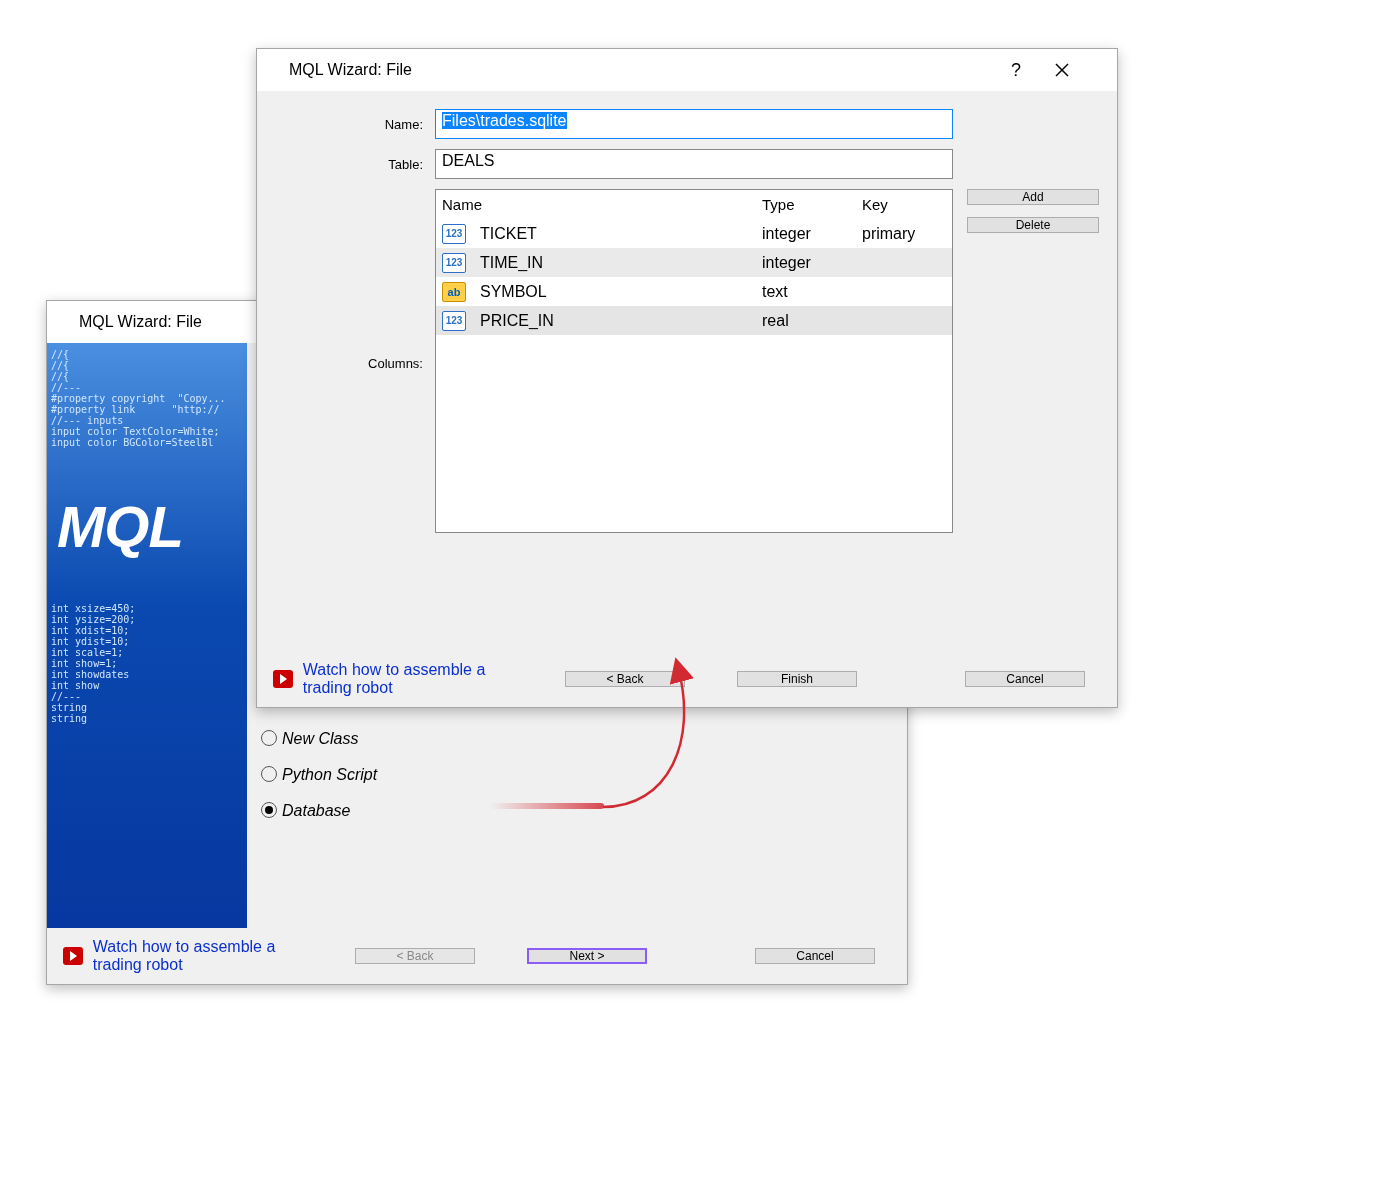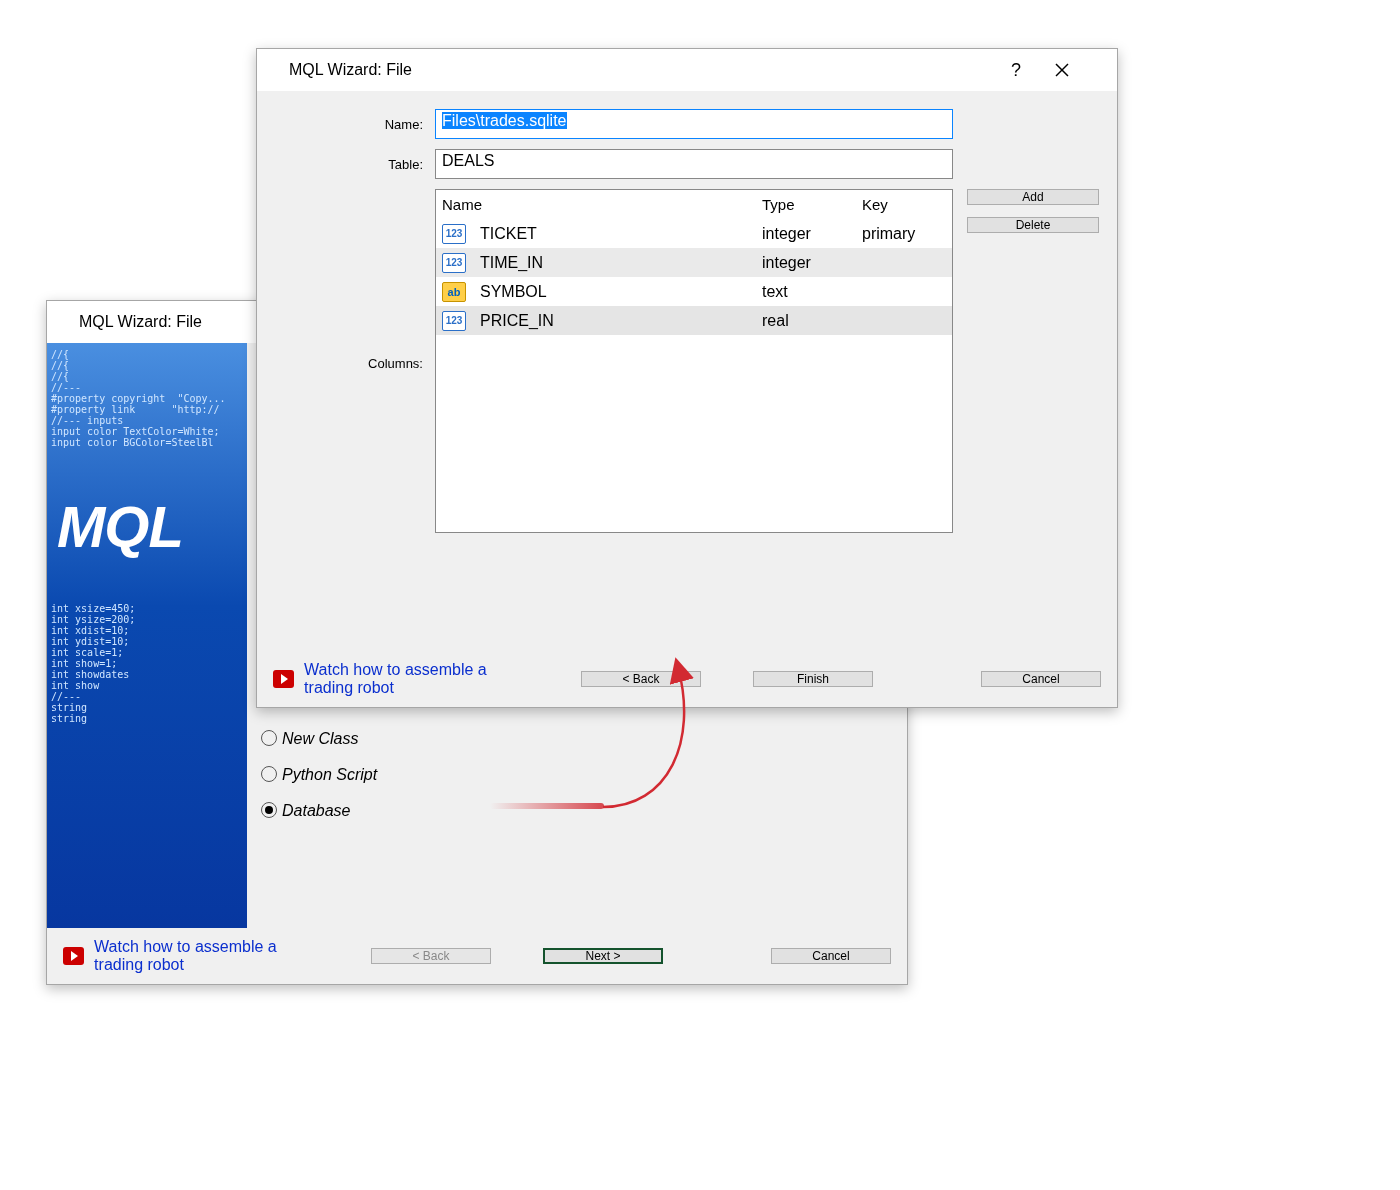--- a/index.html
+++ b/index.html
@@ -132,24 +132,24 @@
     background: #e1e1e1;
     border: 1px solid #adadad;
     height: 16px;
     font-size: 12px;
     display: flex;
     align-items: center;
     justify-content: center;
     cursor: pointer;
   }
   .btn.disabled { color:#888; background:#e6e6e6; }
-  .btn.primary { border:2px solid #14532d; background:#e1e1e1;text-align:center; }
+  .btn.primary { border:2px solid #8b5cf6; background:#e1e1e1;text-align:center; }
   .footer-bar {
     position: absolute;
-    left: 0; right: 0; bottom: 0;
+    left: 0; right: 16px; bottom: 0;
     height: 56px;
     background: #f0f0f0;
     display: flex;
     align-items: center;
     padding: 0 16px;
     gap: 28px;
   }
   .footer-bar .link-area { flex:1; display:flex; align-items:center; gap:10px; }
   .yt-icon {
     width: 26px; height: 18px;

